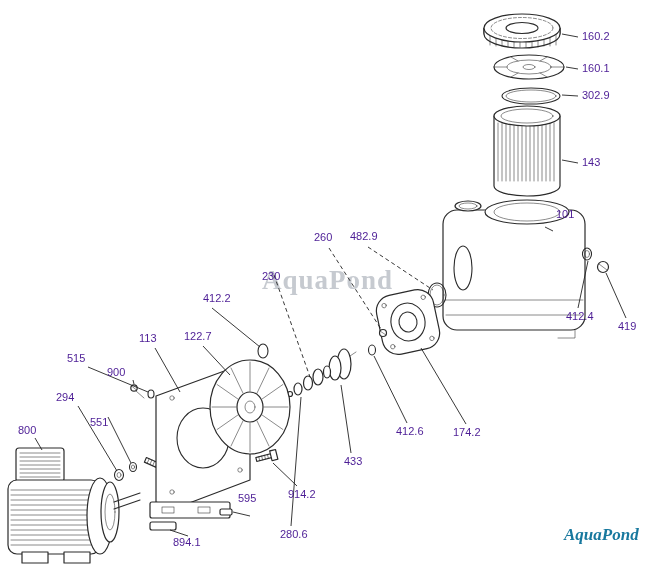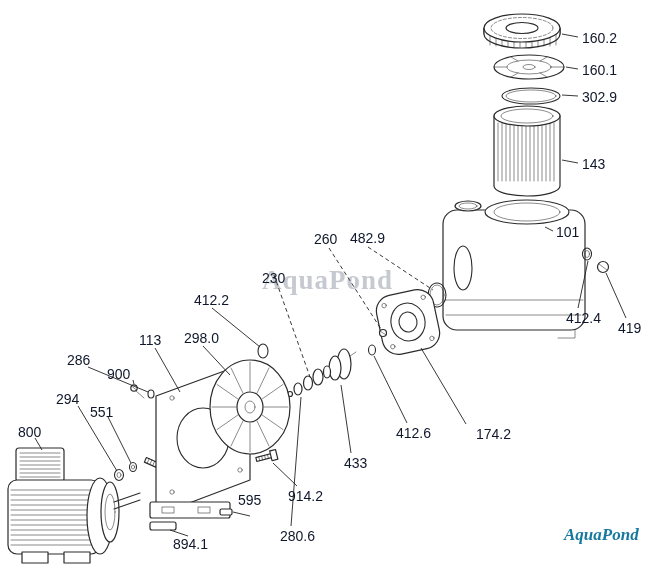--- a/index.html
+++ b/index.html
@@ -8,21 +8,21 @@
     overflow:hidden; font-family:"Liberation Sans", sans-serif;
   }
   .stage svg { position:absolute; left:0; top:0; z-index:1; }
   .watermark {
     position:absolute; left:262px; top:265px; z-index:0;
     font-family:"Liberation Serif", serif; font-size:27px; font-weight:bold;
     color:#c6cad0; letter-spacing:1px; user-select:none;
   }
   .plabel {
     position:absolute; z-index:2;
-    font-size:14px; color:#0f172a; white-space:nowrap;
+    font-size:11px; color:#4c1d95; white-space:nowrap;
   }
   .brand {
     position:absolute; left:564px; top:525px; z-index:2;
     font-family:"Liberation Serif", serif; font-style:italic; font-weight:bold;
     font-size:17px; color:#17789e;
   }
   
   .fw { fill:#ffffff; stroke:#2b2b2b; stroke-width:1.2; stroke-linejoin:round; }
   .ln { fill:none; stroke:#2b2b2b; stroke-width:1.1; stroke-linecap:round; }
   .tn { stroke-width:0.55; }
@@ -222,35 +222,35 @@
       <path class="leader" d="M250,516 L233,512"></path>
       <path class="leader" d="M291,526 L301,397"></path>
       <path class="leader" d="M188,536 L170,530"></path>
     </g>
   </svg>
 
   <div class="plabel" style="left:582px;top:30px">160.2</div>
   <div class="plabel" style="left:582px;top:62px">160.1</div>
   <div class="plabel" style="left:582px;top:89px">302.9</div>
   <div class="plabel" style="left:582px;top:156px">143</div>
-  <div class="plabel" style="left:556px;top:224px">101</div>
+  <div class="plabel" style="left:556px;top:208px">101</div>
   <div class="plabel" style="left:566px;top:310px">412.4</div>
   <div class="plabel" style="left:618px;top:320px">419</div>
   <div class="plabel" style="left:350px;top:230px">482.9</div>
   <div class="plabel" style="left:314px;top:231px">260</div>
   <div class="plabel" style="left:262px;top:270px">230</div>
-  <div class="plabel" style="left:194px;top:292px">412.2</div>
-  <div class="plabel" style="left:184px;top:330px">298.0</div>
+  <div class="plabel" style="left:203px;top:292px">412.2</div>
+  <div class="plabel" style="left:184px;top:330px">122.7</div>
   <div class="plabel" style="left:139px;top:332px">113</div>
-  <div class="plabel" style="left:67px;top:352px">286</div>
+  <div class="plabel" style="left:67px;top:352px">515</div>
   <div class="plabel" style="left:107px;top:366px">900</div>
   <div class="plabel" style="left:56px;top:391px">294</div>
-  <div class="plabel" style="left:90px;top:404px">551</div>
+  <div class="plabel" style="left:90px;top:416px">551</div>
   <div class="plabel" style="left:18px;top:424px">800</div>
-  <div class="plabel" style="left:476px;top:426px">174.2</div>
+  <div class="plabel" style="left:453px;top:426px">174.2</div>
   <div class="plabel" style="left:396px;top:425px">412.6</div>
   <div class="plabel" style="left:344px;top:455px">433</div>
   <div class="plabel" style="left:288px;top:488px">914.2</div>
   <div class="plabel" style="left:238px;top:492px">595</div>
   <div class="plabel" style="left:280px;top:528px">280.6</div>
   <div class="plabel" style="left:173px;top:536px">894.1</div>
 
   <div class="brand">AquaPond</div>
 
 </div>

